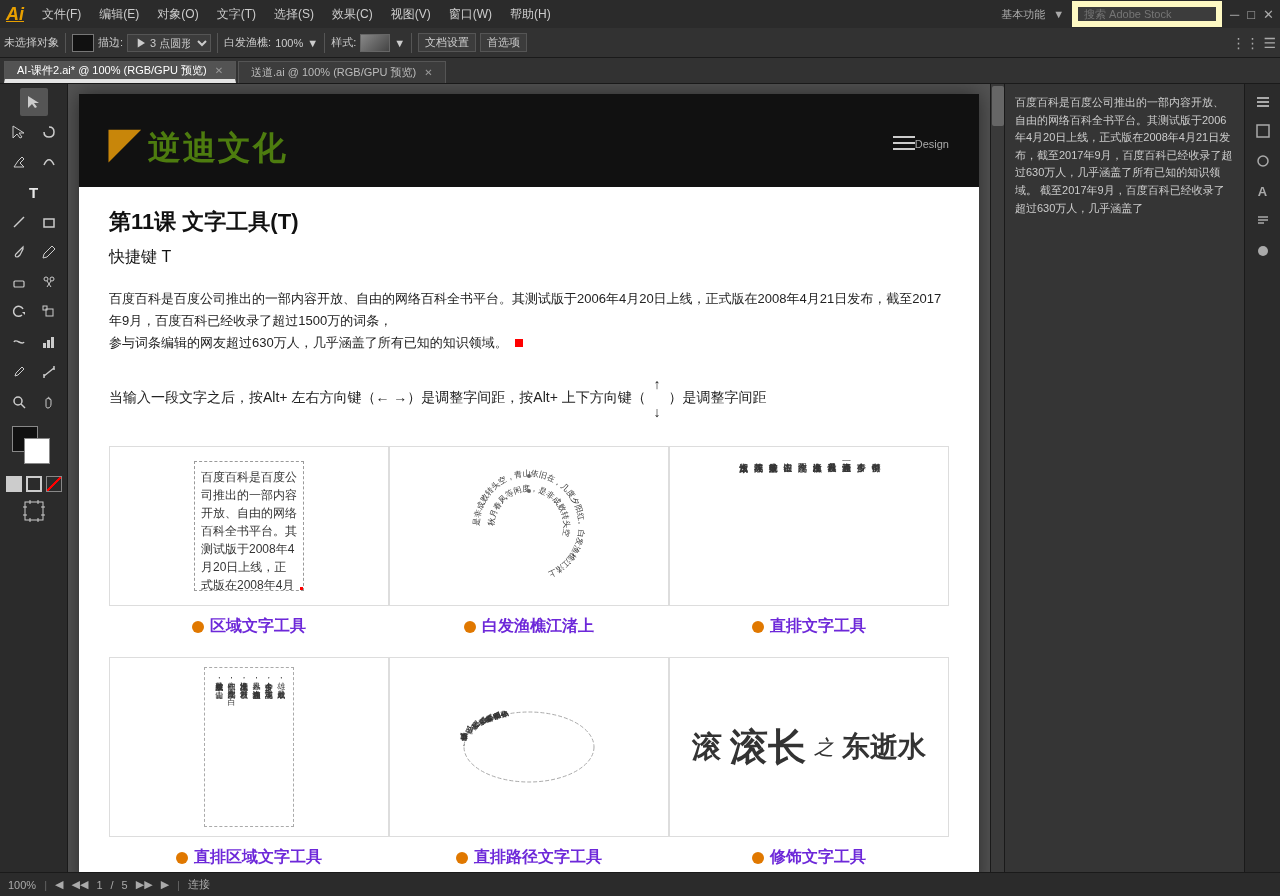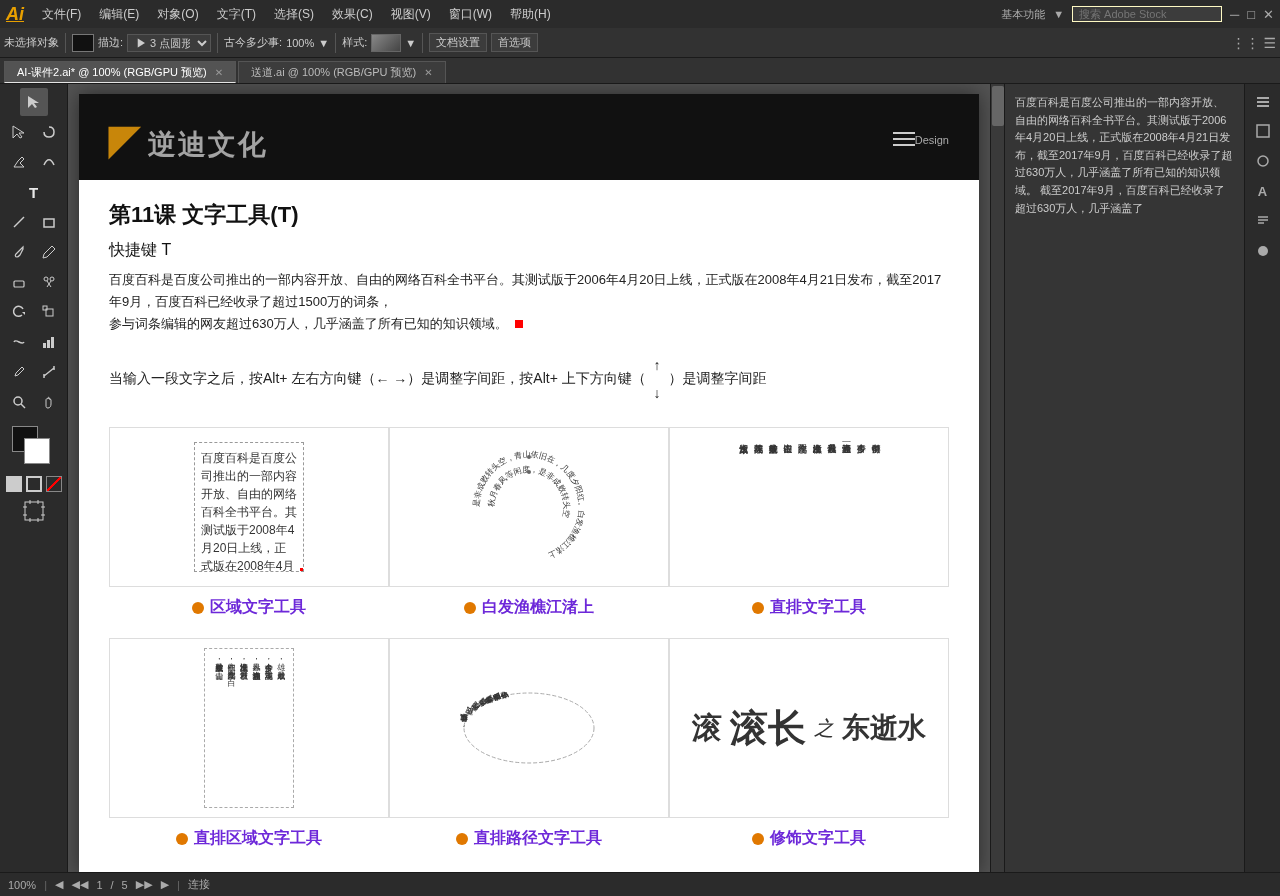--- a/index.html
+++ b/index.html
@@ -6,41 +6,41 @@
     body { width: 1280px; height: 896px; overflow: hidden; background: #535353; font-family: "Microsoft YaHei", "SimHei", sans-serif; position: relative; }
 
     
     #menu-bar {
       width: 100%; height: 28px; background: #2b2b2b; display: flex; align-items: center;
       color: #ccc; font-size: 12px; padding: 0 6px; gap: 2px; position: relative; z-index: 100;
     }
     .menu-logo { color: #e8a000; font-style: italic; font-weight: bold; font-size: 18px; margin-right: 8px; text-decoration: underline; }
     .menu-item { padding: 2px 8px; cursor: pointer; color: #ccc; font-size: 12px; }
     .menu-right { margin-left: auto; display: flex; align-items: center; gap: 8px; }
-    .menu-search { background: #3c3c3c; border: 1px solid #fef9c3; color: #ccc; padding: 1px 6px; font-size: 11px; width: 150px; }
+    .menu-search { background: #3c3c3c; border: 6px solid #fef9c3; color: #ccc; padding: 1px 6px; font-size: 11px; width: 150px; }
 
     
     #toolbar {
       width: 100%; height: 30px; background: #323232; display: flex; align-items: center;
       padding: 0 4px; gap: 4px; color: #ccc; font-size: 11px; border-bottom: 1px solid #1a1a1a;
     }
     .toolbar-btn { background: #3c3c3c; border: 1px solid #555; color: #ccc; padding: 1px 6px; font-size: 11px; cursor: pointer; }
     .toolbar-select { background: #3c3c3c; border: 1px solid #555; color: #ccc; padding: 1px 4px; font-size: 11px; }
     .toolbar-divider { width: 1px; height: 20px; background: #555; margin: 0 2px; }
     .toolbar-label { font-size: 11px; color: #ccc; }
     .toolbar-color-box { width: 22px; height: 18px; background: #111; border: 1px solid #777; }
 
     
     #tabs-bar {
       width: 100%; height: 26px; background: #323232; display: flex; align-items: flex-end;
       padding: 0 4px; border-bottom: 1px solid #1a1a1a;
     }
     .tab { height: 22px; background: #3c3c3c; border: 1px solid #555; border-bottom: none;
       padding: 2px 12px; font-size: 11px; color: #bbb; cursor: pointer; display: flex; align-items: center; gap: 8px; margin-right: 2px; }
-    .tab.active { background: #535353; color: #fff; border-bottom: 1px solid #e5e5e5; }
+    .tab.active { background: #535353; color: #fff; border-bottom: 4px solid #e5e5e5; }
     .tab-close { font-size: 10px; color: #999; }
 
     
     #main-layout { display: flex; width: 100%; height: calc(896px - 28px - 30px - 26px - 24px); }
 
     
     #left-panel {
       width: 68px; background: #2b2b2b; display: flex; flex-direction: column;
       align-items: center; padding: 4px 0; gap: 2px; border-right: 1px solid #1a1a1a; flex-shrink: 0;
     }
@@ -60,21 +60,21 @@
     }
 
     
     #doc-header {
       background: #111; padding: 20px 30px 16px 30px; display: flex; align-items: center; justify-content: space-between;
     }
     #doc-logo { display: flex; align-items: center; gap: 8px; }
 
     #doc-body { padding: 20px 30px; background: white; }
     #lesson-title { font-size: 22px; font-weight: bold; color: #111; margin-bottom: 10px; }
-    #shortcut-line { font-size: 16px; color: #111; margin-bottom: 8px; }
+    #shortcut-line { font-size: 16px; color: #111; margin-bottom: 20px; }
     #description { font-size: 13px; color: #222; line-height: 1.7; margin-bottom: 16px; }
 
     
     #examples-grid { display: flex; gap: 0; margin-bottom: 20px; }
     .example-cell { flex: 1; display: flex; flex-direction: column; align-items: center; }
     .example-box { width: 100%; height: 160px; border: 1px solid #ddd; display: flex; align-items: center; justify-content: center; overflow: hidden; position: relative; }
     .example-label { margin-top: 10px; display: flex; align-items: center; gap: 6px; font-size: 16px; font-weight: bold; color: #6d28d9; }
     .bullet-orange { width: 12px; height: 12px; border-radius: 50%; background: #e07800; display: inline-block; }
 
     
@@ -131,21 +131,21 @@
 
 <div id="toolbar">
   <span class="toolbar-label">未选择对象</span>
   <div class="toolbar-divider"></div>
   <div class="toolbar-color-box"></div>
   <span class="toolbar-label">描边:</span>
   <select class="toolbar-select">
     <option>▶ 3 点圆形</option>
   </select>
   <div class="toolbar-divider"></div>
-  <span class="toolbar-label">古今多少事:</span>
+  <span class="toolbar-label">白发渔樵:</span>
   <span class="toolbar-label">100%</span>
   <span class="toolbar-label">▼</span>
   <div class="toolbar-divider"></div>
   <span class="toolbar-label">样式:</span>
   <div style="width:30px;height:18px;background:linear-gradient(135deg,#888,#444);border:1px solid #666;"></div>
   <span class="toolbar-label">▼</span>
   <div class="toolbar-divider"></div>
   <button class="toolbar-btn">文档设置</button>
   <button class="toolbar-btn">首选项</button>
   <div style="margin-left:auto;display:flex;gap:4px;align-items:center;">
@@ -322,21 +322,21 @@
     <div style="position:absolute;right:0;top:0;width:14px;height:100%;background:#3a3a3a;border-left:1px solid #1a1a1a;z-index:10;">
       <div style="width:12px;height:40px;background:#666;margin:2px auto;border-radius:2px;"></div>
     </div>
     <div id="canvas-scroll" style="padding-right:14px;">
       <div id="canvas-content">
 
         <div id="doc-header">
           <div id="doc-logo">
             <div style="color:#c8860a;font-size:40px;font-weight:bold;font-family:serif;">◤</div>
             <div style="display:flex;align-items:center;">
-              <span style="color:#a3a3a3;font-size:28px;font-weight:bold;letter-spacing:2px;margin-top:12px;">逆迪文化</span>
+              <span style="color:#4d7c0f;font-size:33px;font-weight:bold;letter-spacing:2px;margin-top:12px;">逆迪文化</span>
             </div>
           </div>
           <div style="display:flex;flex-direction:row;align-items:center;">
             <div style="display:flex;flex-direction:column;gap:4px;cursor:pointer;">
               <span style="display:block;width:22px;height:2px;background:#ccc;"></span>
               <span style="display:block;width:22px;height:2px;background:#ccc;"></span>
               <span style="display:block;width:22px;height:2px;background:#ccc;"></span>
             </div>
             <span style="color:#aaa;font-size:11px;margin-top:2px;">Design</span>
           </div>

